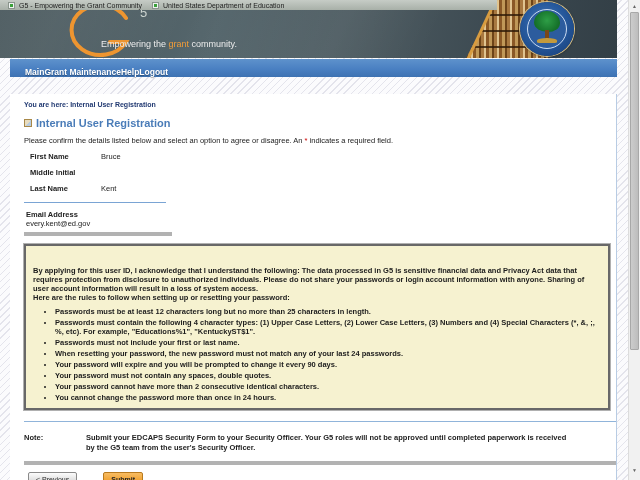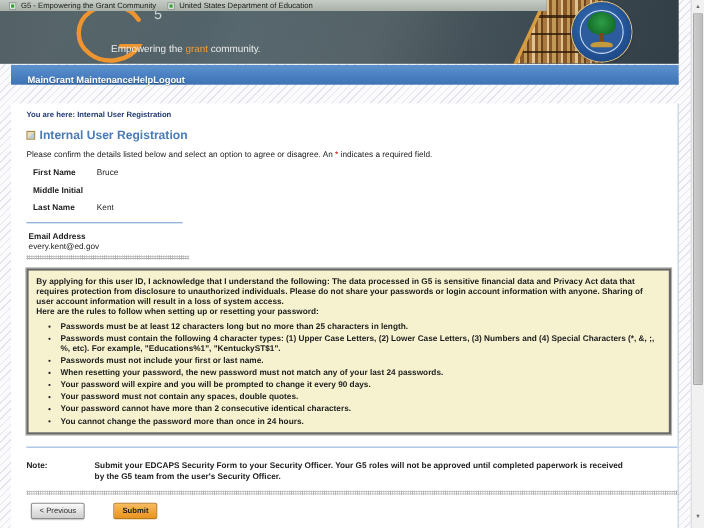--- a/index.html
+++ b/index.html
@@ -73,36 +73,36 @@
     position:absolute; left:10px; top:94px; width:607px; height:398px;
     background:#fff; border-right:1px solid #b8cce4;
     padding:5px 0 0 12px; font-size:7.5px; color:#222; overflow:hidden;
   }
   .breadcrumb { margin:2px 0 0 2px; font-size:7px; font-weight:bold; color:#223a72; }
   .heading { display:flex; align-items:center; gap:4px; margin:9px 0 0 2px; }
   .heading-icon { width:8px; height:8px; border:1px solid #a88848; background:linear-gradient(135deg,#e8ddc0 50%,#b8cce0 50%); }
   .heading-text { font-size:11px; font-weight:bold; color:#4a7cb8; }
   .intro { margin:7px 0 0 2px; }
   .req { color:#cc0000; }
-  .fieldrow { display:flex; margin:7px 0 0 8px; line-height:9px; }
+  .fieldrow { display:flex; margin:7px 0 0 8px; line-height:9px;gap:13px; }
   .flabel { width:58px; font-weight:bold; flex:none; }
   .shortline { width:142px; border-top:1px solid #7aa4d4; margin:9px 0 0 2px; }
   .emailrow { display:flex; margin:7px 0 0 4px; line-height:9px;flex-direction:column; }
   .elabel { font-weight:bold; margin-right:5px; }
   .dots {
     height:4px; margin:4px 0 0 2px;
     background-image:radial-gradient(circle,#b2b2b2 0.8px,transparent 0.9px);
     background-size:2px 2px;
   }
   .dots-short { width:148px; }
   .dots-full { width:598px; margin-top:8px; }
   .agreebox {
     width:586px; margin:8px 0 0 2px; background:#f6f2d0;
     border:2px solid #686868; box-shadow:0 0 0 1px #b0b0b0;
-    padding:5px 7px 4px 7px; font-weight:bold; color:#1c1c1c; line-height:9px;
+    padding:20px 7px 4px 7px; font-weight:bold; color:#1c1c1c; line-height:9px;
   }
   .agreebox ul { margin:5px 0 1px 22px; padding:0; }
   .agreebox li { margin-bottom:2px; }
   .radios { display:flex; align-items:center; gap:26px; margin:11px 0 0 16px; }
   .radio-opt { display:flex; align-items:center; gap:4px; font-weight:bold; cursor:pointer; }
   .radio-circle {
     width:8px; height:8px; border:1px solid #707070; border-radius:50%;
     background:#fdfdfd; box-shadow:inset 0 1px 1px rgba(0,0,0,.2); flex:none;
   }
   .fullline { width:598px; border-top:1px solid #90b4da; margin:11px 0 0 2px; }

